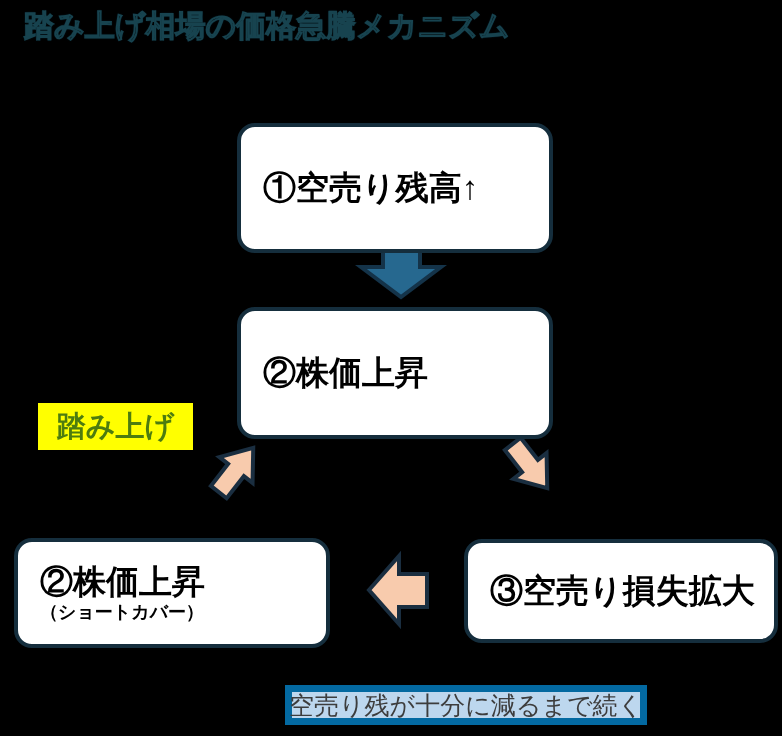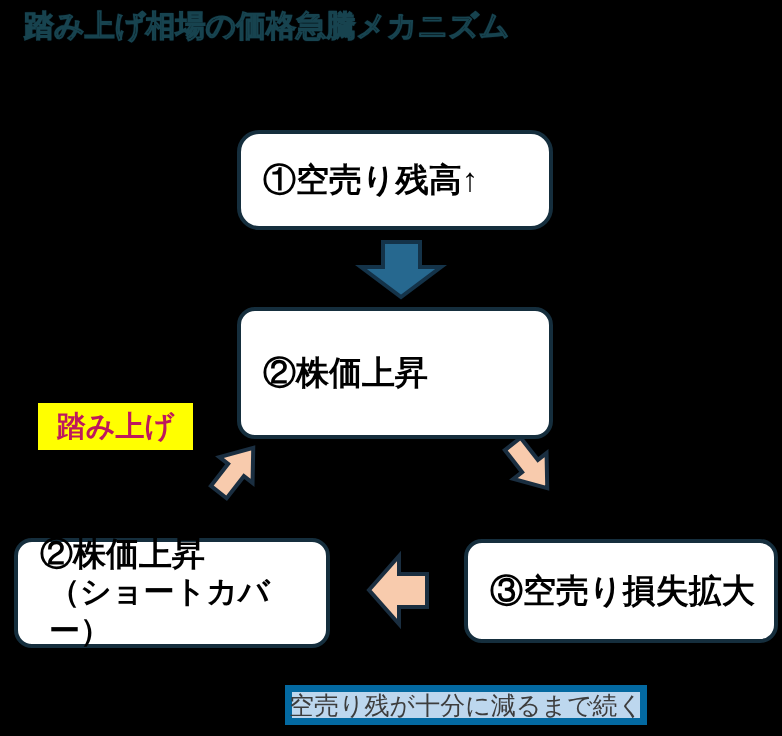--- a/index.html
+++ b/index.html
@@ -29,30 +29,30 @@
     border-radius:18px;
     box-sizing:border-box;
     display:flex;
     flex-direction:column;
     justify-content:center;
     padding-left:22px;
     color:#000000;
     font-weight:bold;
   }
   .flow-box .line1{font-size:33px;line-height:1.15;}
-  .flow-box .line2{font-size:31px;line-height:1.25;margin-left:9px;}
-  .box1{left:237px;top:130px;width:316px;height:100px;border-radius:22px;}
+  .flow-box .line2{font-size:18px;line-height:1.25;}
+  .box1{left:237px;top:123px;width:316px;height:130px;}
   .box2{left:237px;top:307px;width:316px;height:132px;justify-content:center;}
   .box3{left:464px;top:539px;width:314px;height:104px;}
   .box4{left:14px;top:538px;width:316px;height:110px;}
   .highlight{
     position:absolute;
     left:38px;top:403px;width:155px;height:47px;
     background:#ffff00;
-    color:#be185d;
+    color:#4d7c0f;
     font-size:29px;font-weight:bold;
     display:flex;align-items:center;justify-content:center;
   }
   .caption{
     position:absolute;
     left:285px;top:685px;width:362px;height:40px;
     background:#bdd7ee;
     border:7px solid #0369a1;
     box-sizing:border-box;
     color:#3d3d3d;

